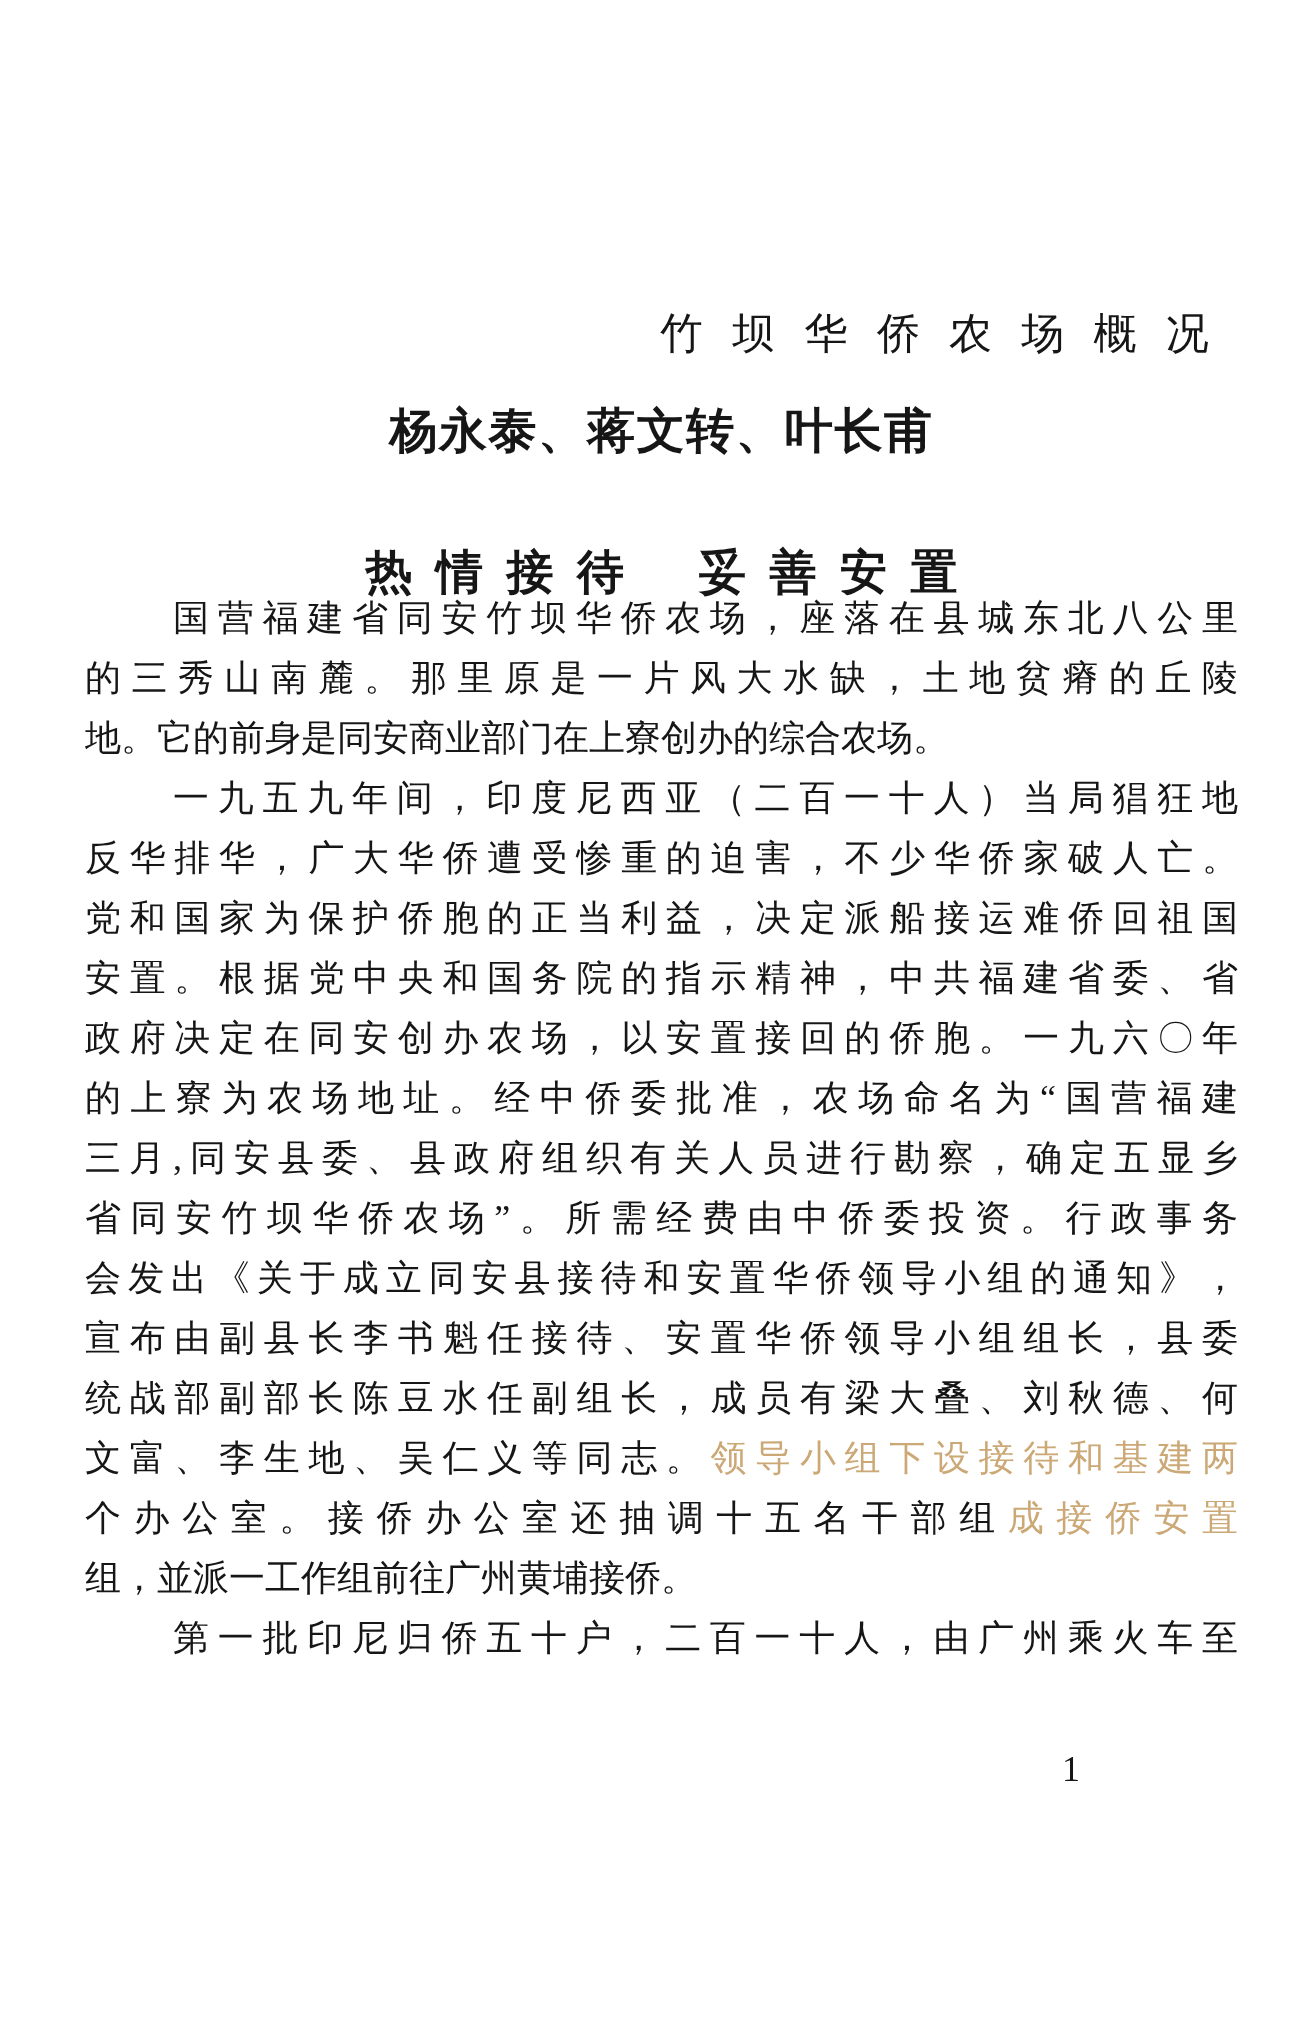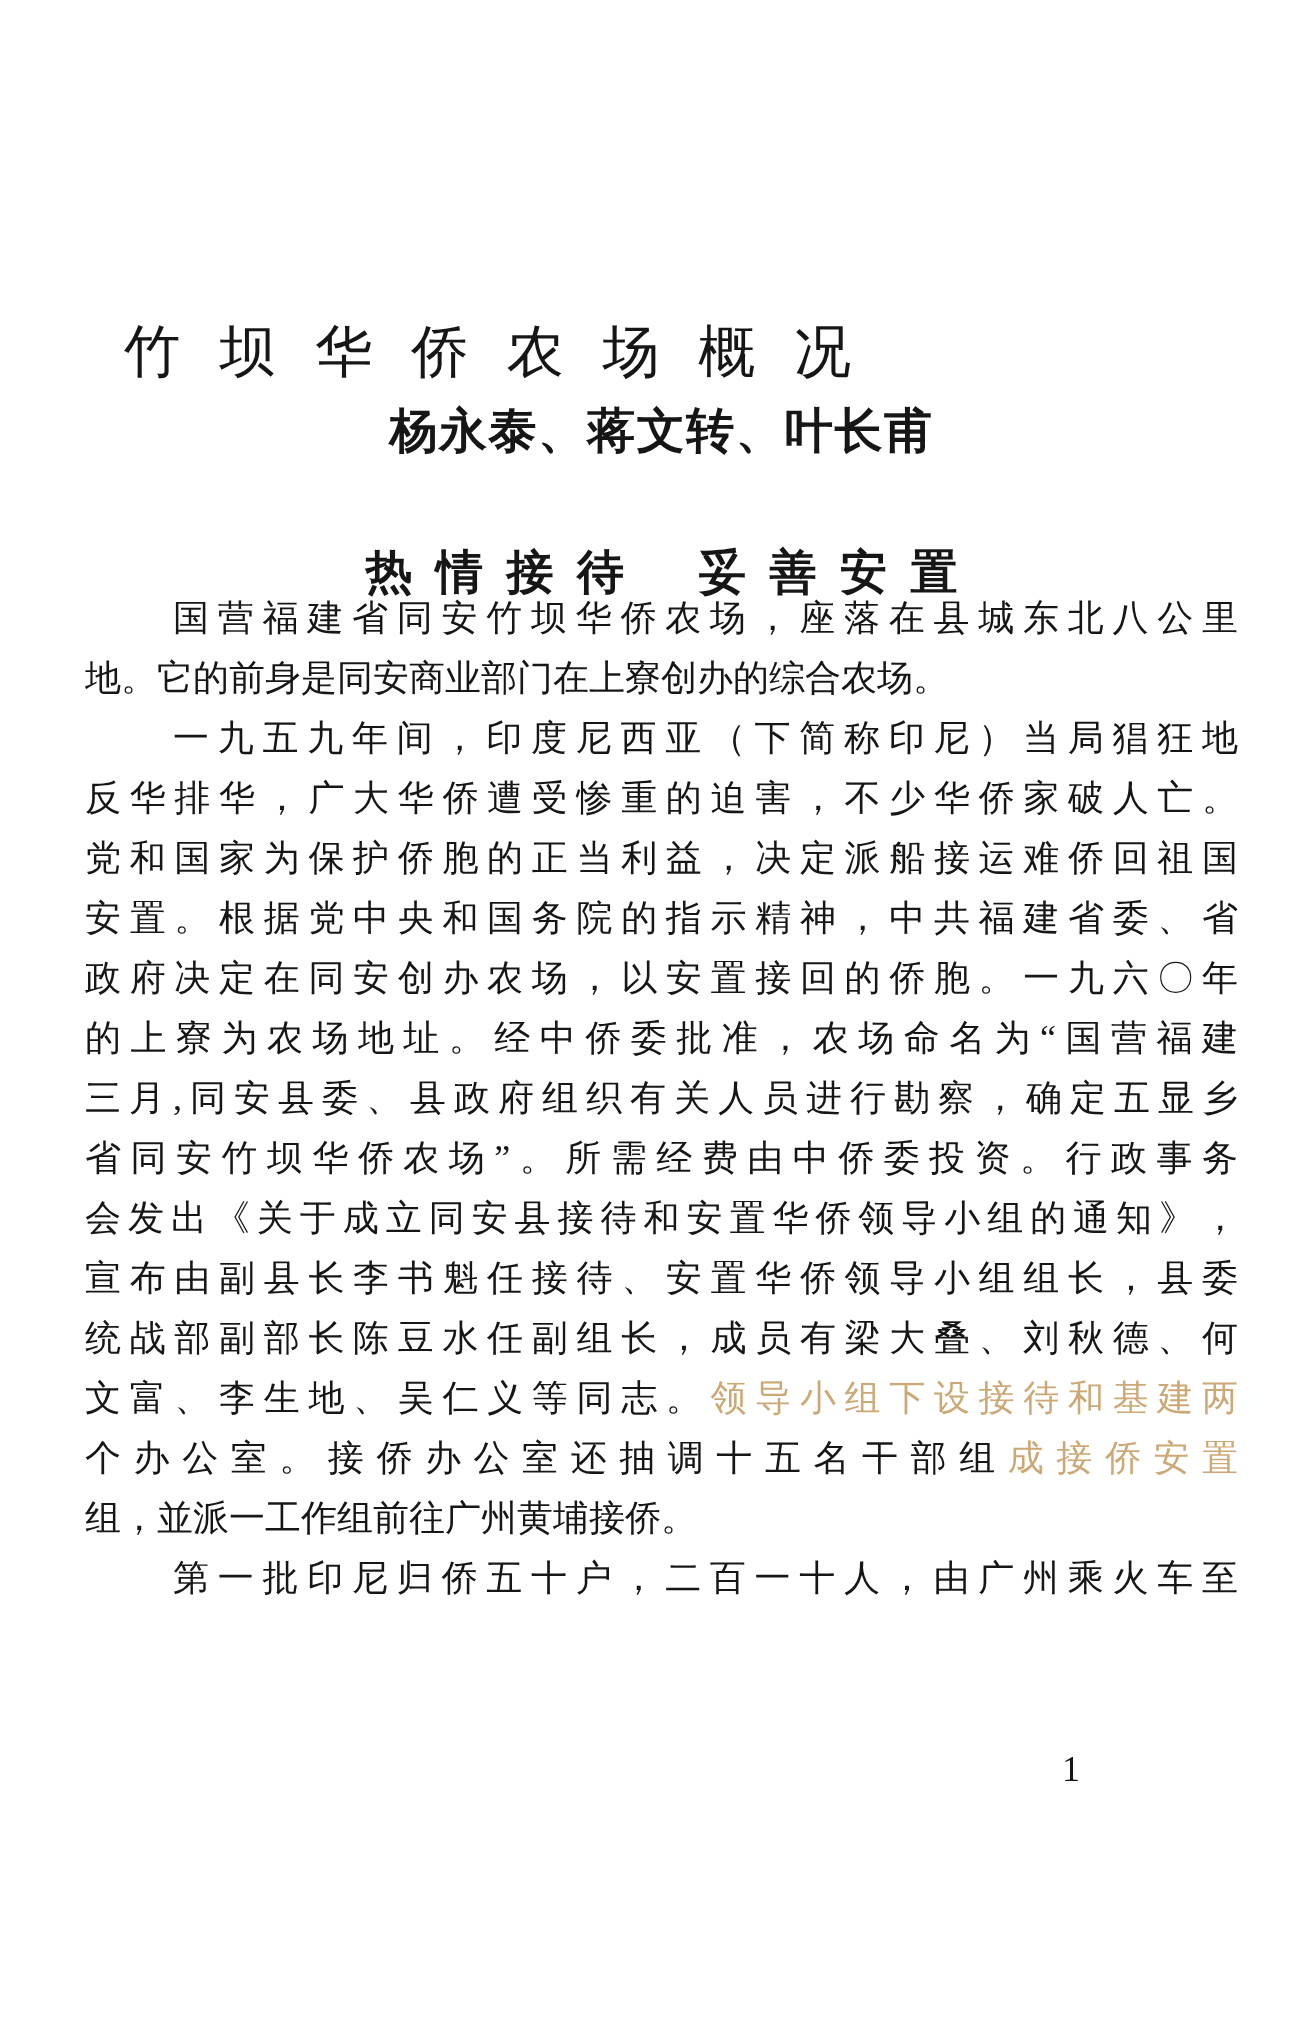--- a/index.html
+++ b/index.html
@@ -11,22 +11,22 @@
     background: #ffffff;
     color: #161616;
     font-family: "Liberation Serif", "DejaVu Serif", serif;
     overflow: hidden;
   }
   .doc-title {
     position: absolute;
     top: 276px;
     left: 85px;
     width: 1153px;
-    text-align: left;
-    font-size: 57px;
+    text-align: right;
+    font-size: 43px;
     font-weight: 500;
     letter-spacing: 0.68em;
     text-indent: 0.68em; 
     white-space: nowrap;
   }
   .doc-authors {
     position: absolute;
     top: 399px;
     left: 85px;
     width: 1153px;
@@ -84,22 +84,23 @@
   <h1 class="doc-title">竹坝华侨农场概况</h1>
 
   <div class="doc-authors">杨永泰、蒋文转、叶长甫</div>
 
   <h2 class="section-heading">
     <span>热情接待</span><span class="gap"></span><span>妥善安置</span>
   </h2>
 
   <div class="body-text">
       <div class="line indent"><span>国营福建省同安竹坝华侨农场，座落在县城东北八公里</span></div>
+      <div class="line"><span>的三秀山南麓。那里原是一片风大水缺，土地贫瘠的丘陵</span></div>
       <div class="line para-end"><span>地。它的前身是同安商业部门在上寮创办的综合农场。</span></div>
-      <div class="line indent"><span>一九五九年间，印度尼西亚（下简称印尼）当局猖狂地</span></div>
+      <div class="line indent"><span>一九五九年间，印度尼西亚（二百一十人）当局猖狂地</span></div>
       <div class="line"><span>反华排华，广大华侨遭受惨重的迫害，不少华侨家破人亡。</span></div>
       <div class="line"><span>党和国家为保护侨胞的正当利益，决定派船接运难侨回祖国</span></div>
       <div class="line"><span>安置。根据党中央和国务院的指示精神，中共福建省委、省</span></div>
       <div class="line"><span>政府决定在同安创办农场，以安置接回的侨胞。一九六〇年</span></div>
       <div class="line"><span>的上寮为农场地址。经中侨委批准，农场命名为“国营福建</span></div>
       <div class="line"><span>三月,同安县委、县政府组织有关人员进行勘察，确定五显乡</span></div>
       <div class="line"><span>省同安竹坝华侨农场”。所需经费由中侨委投资。行政事务</span></div>
       <div class="line"><span>会发出《关于成立同安县接待和安置华侨领导小组的通知》，</span></div>
       <div class="line"><span>宣布由副县长李书魁任接待、安置华侨领导小组组长，县委</span></div>
       <div class="line"><span>统战部副部长陈豆水任副组长，成员有梁大叠、刘秋德、何</span></div>

